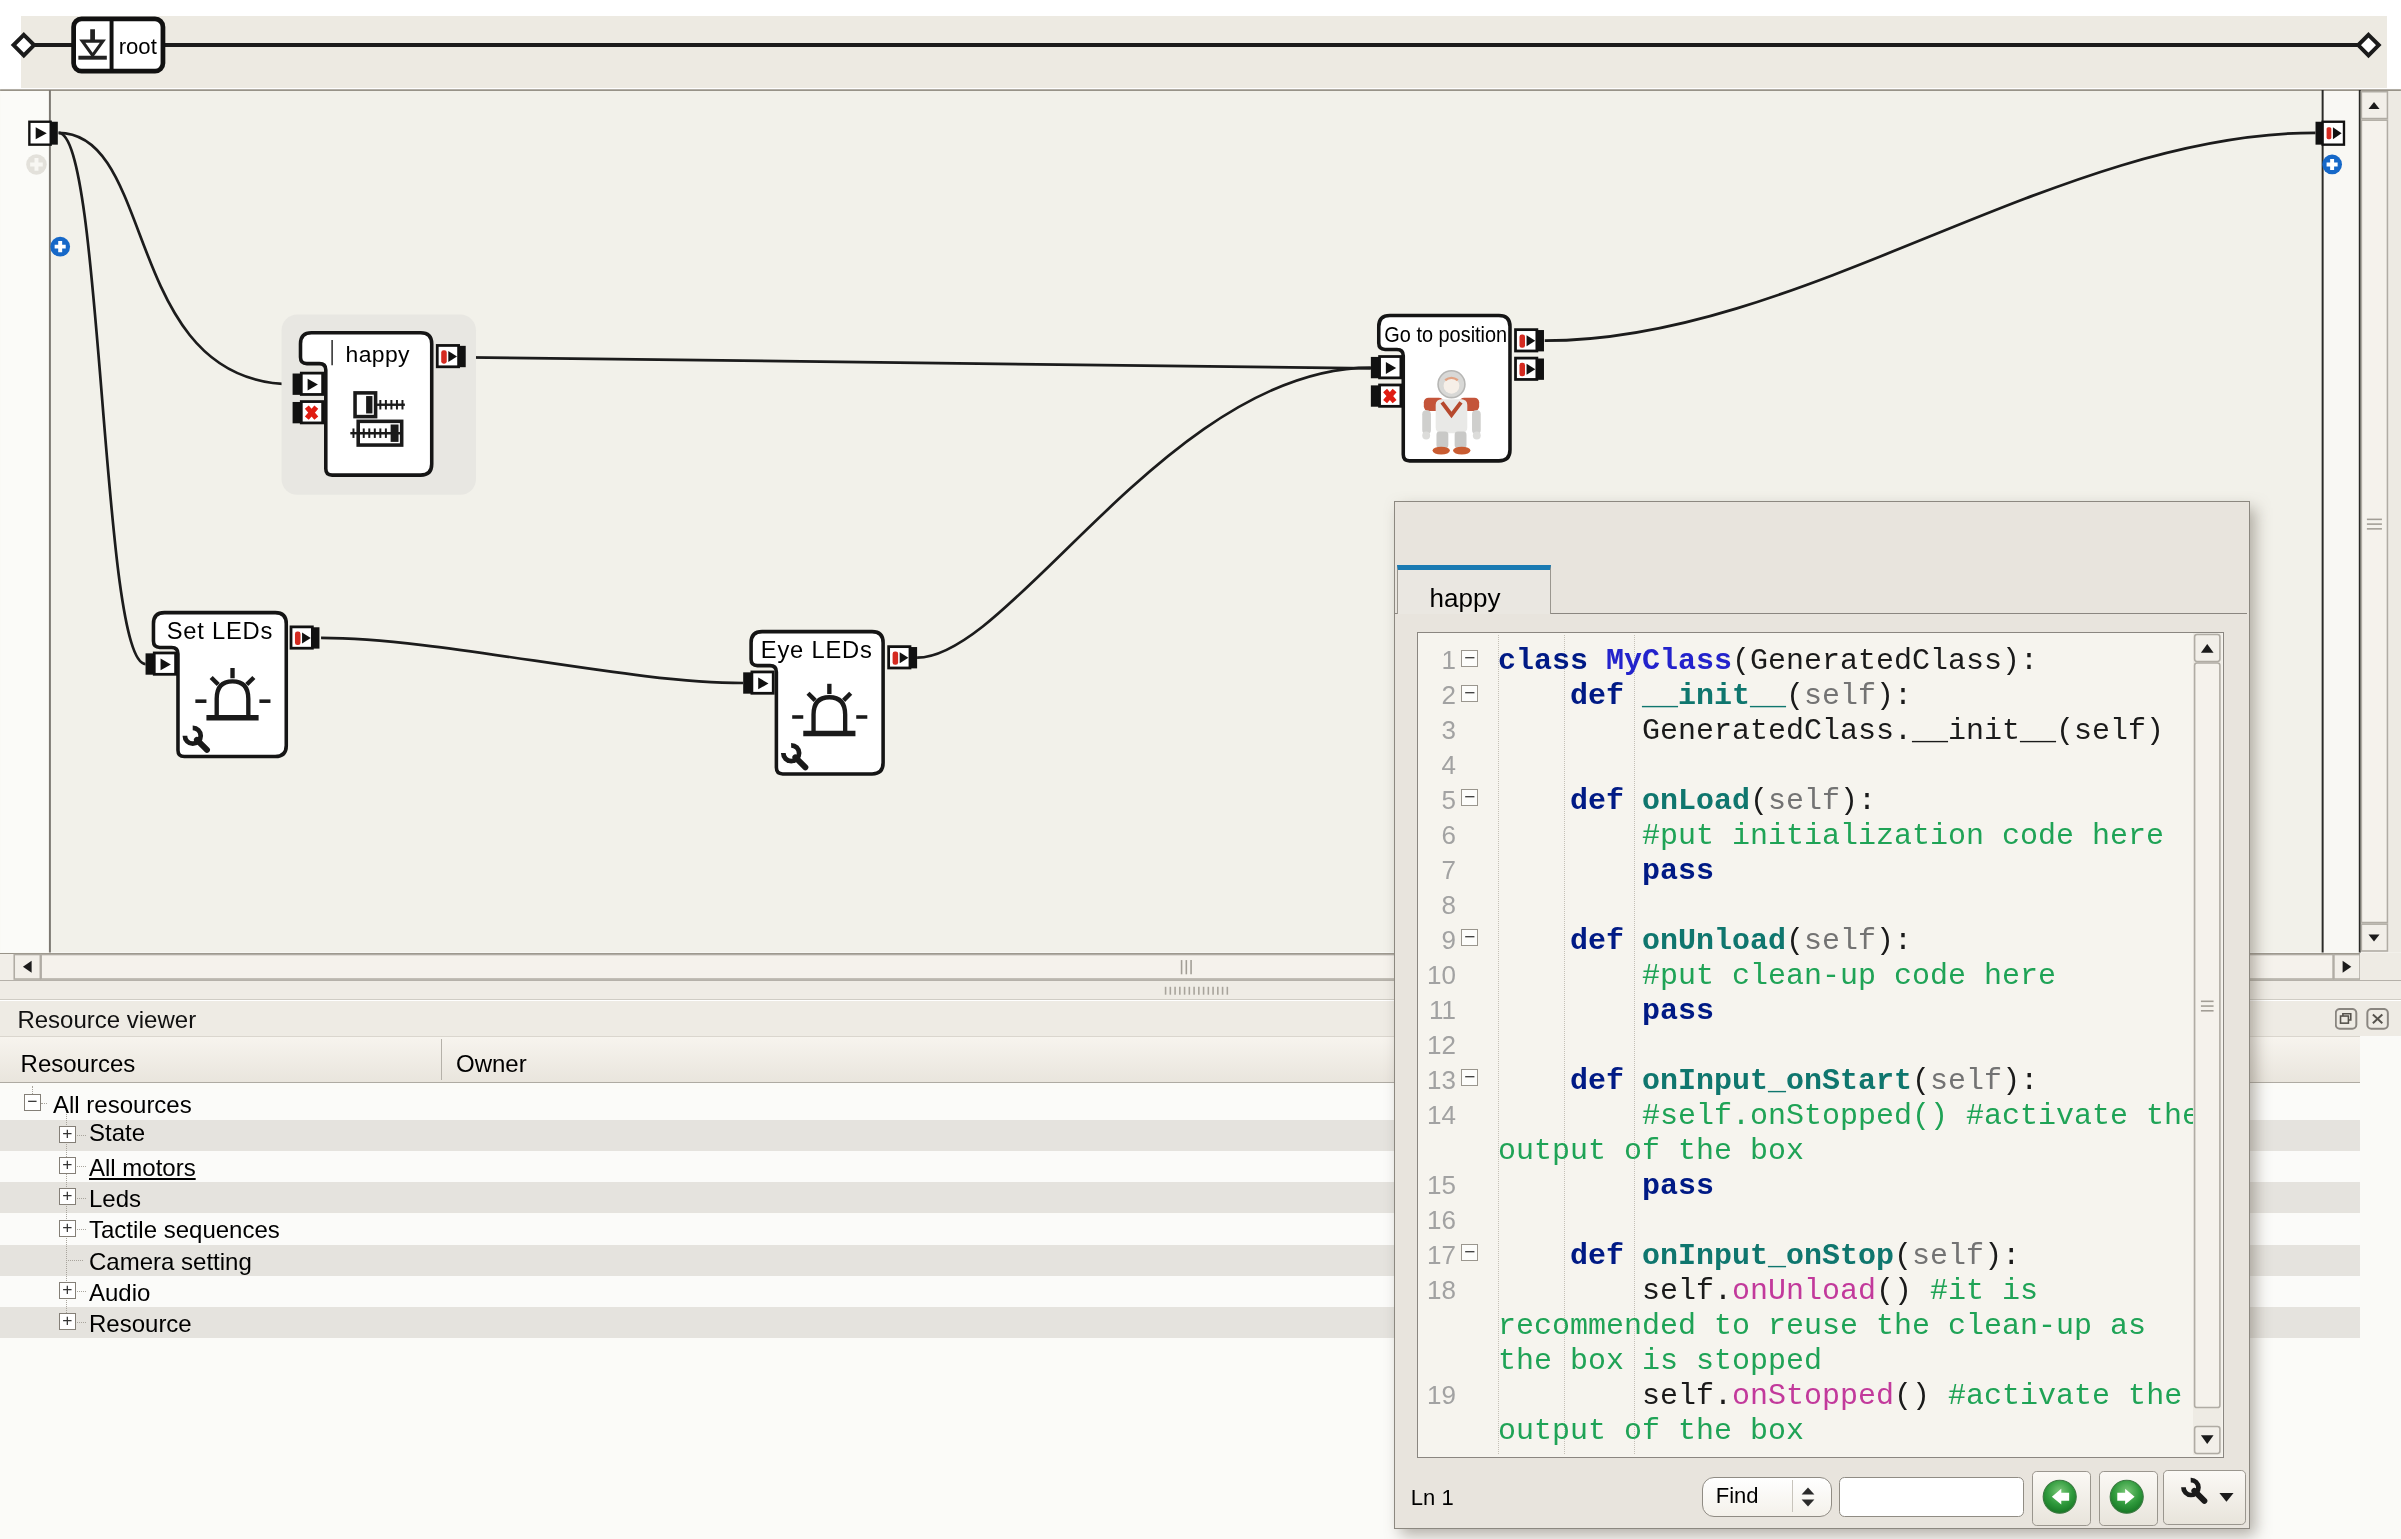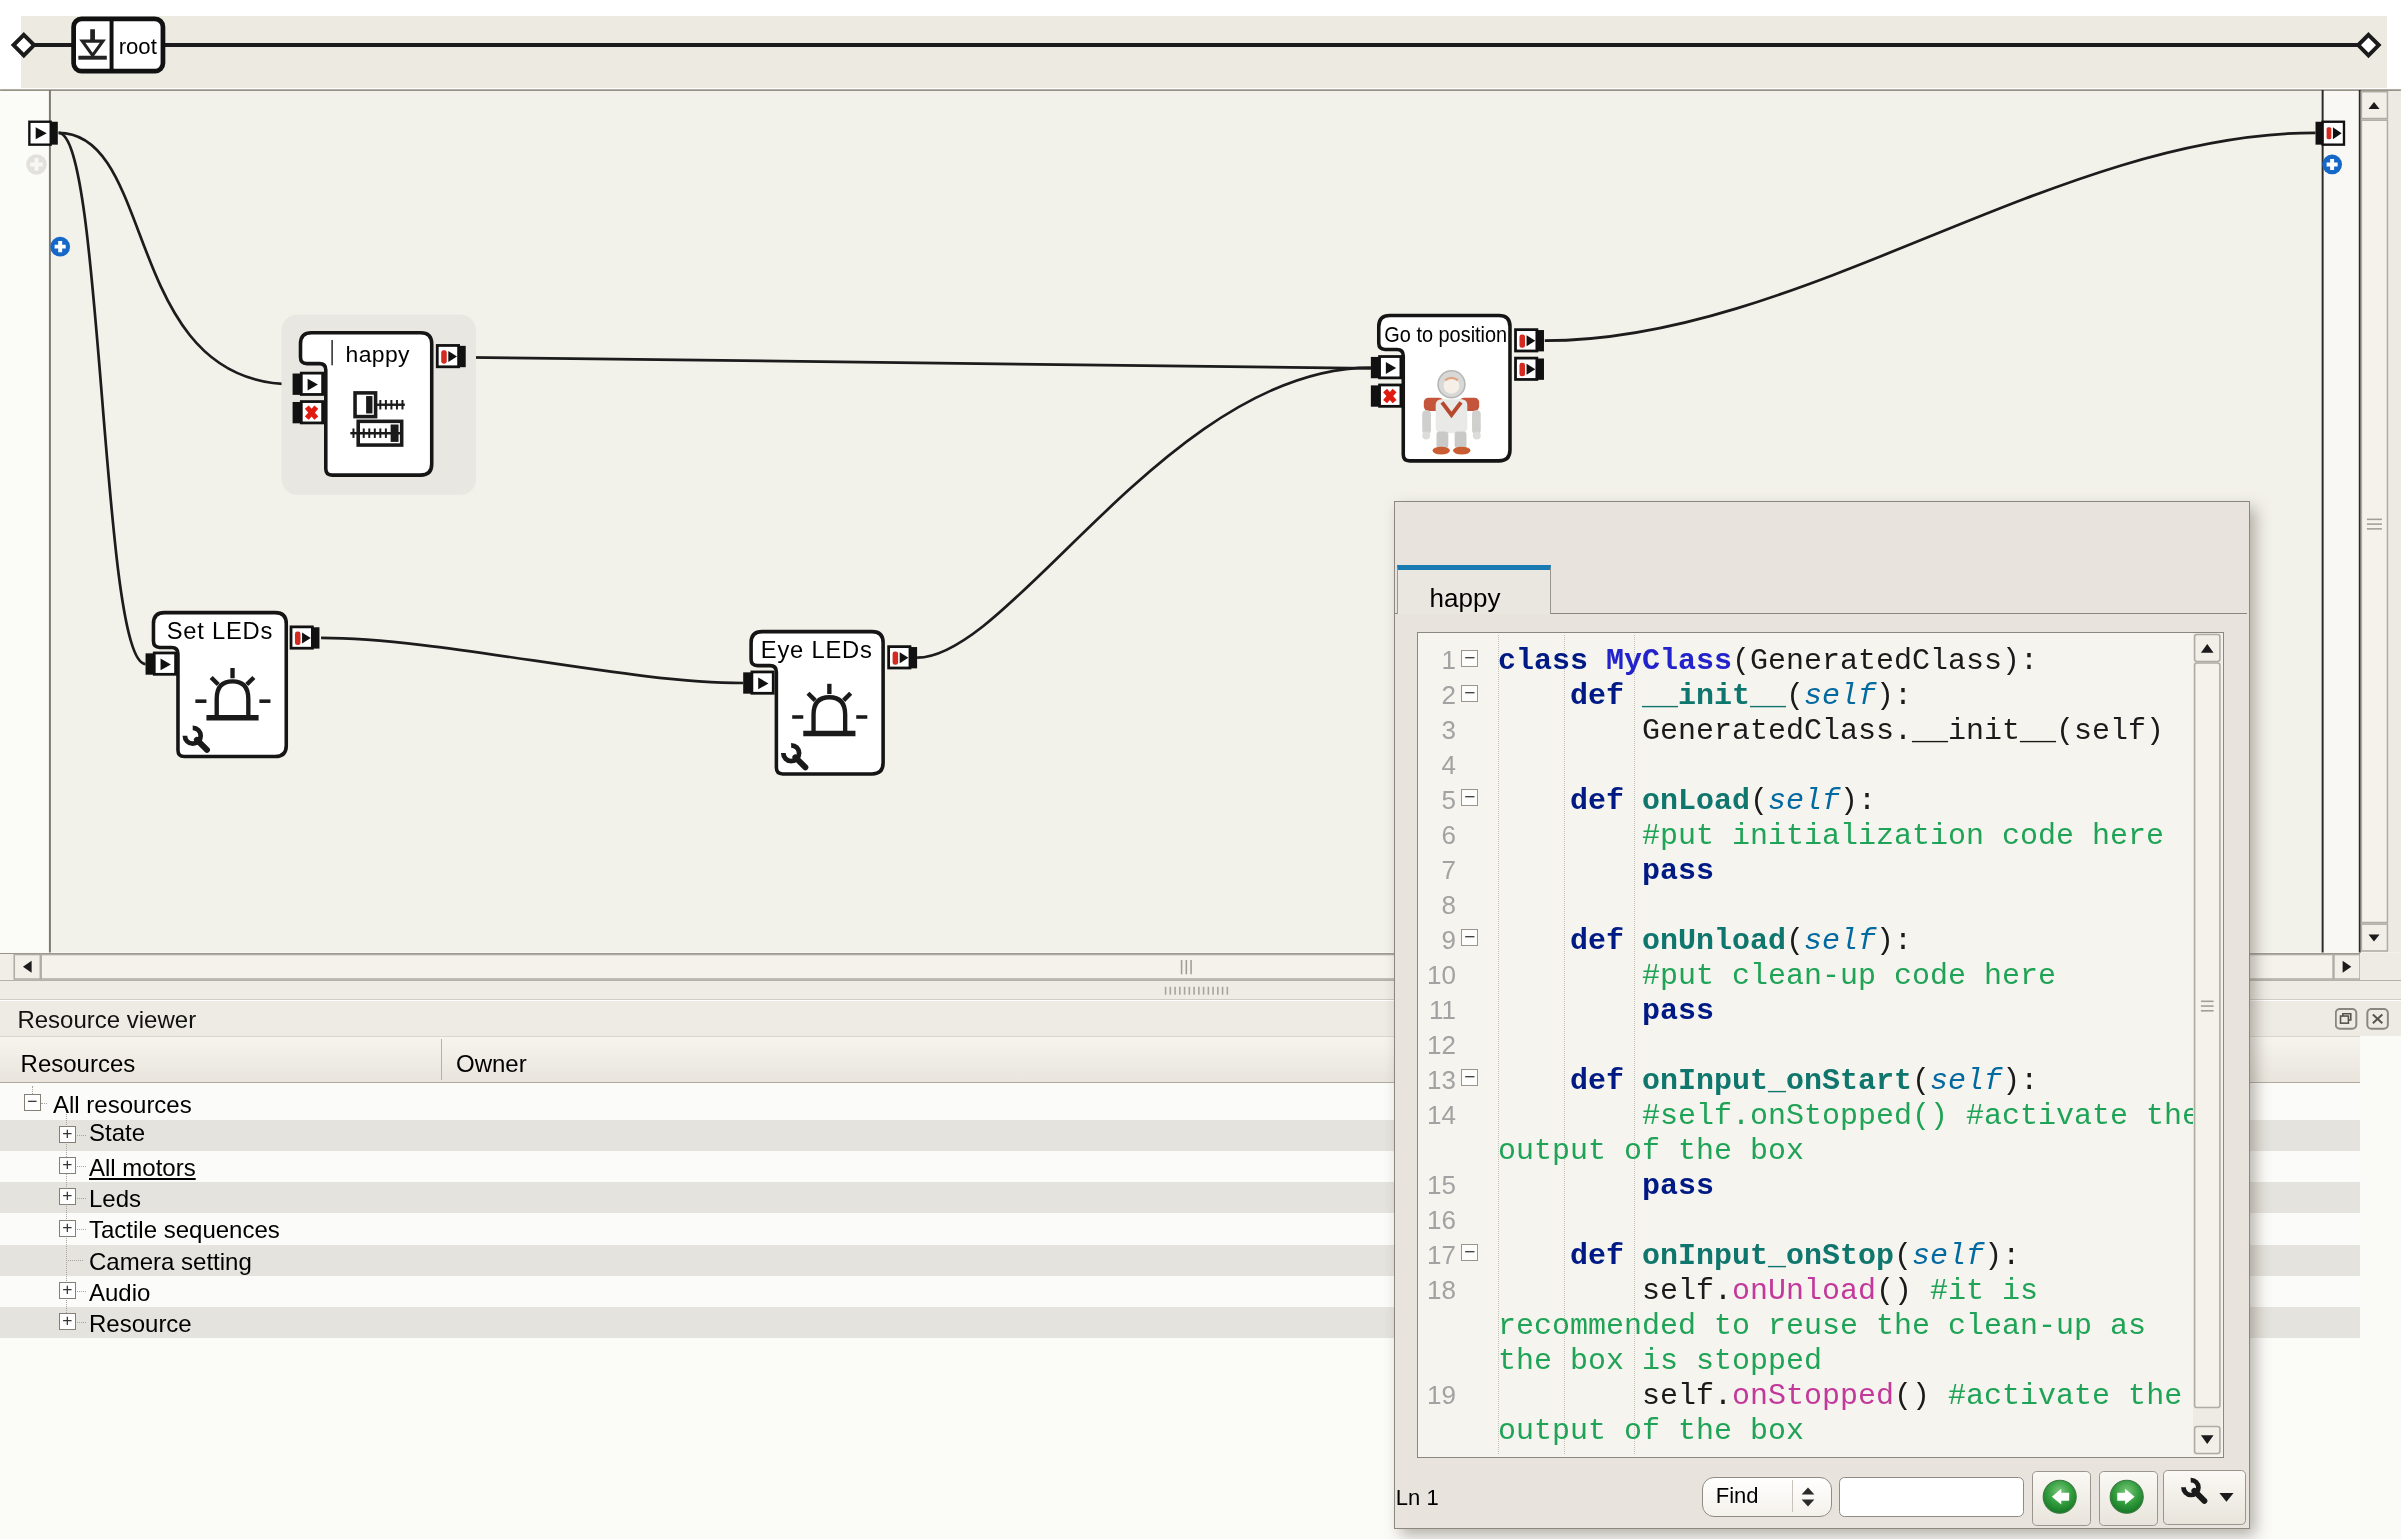--- a/index.html
+++ b/index.html
@@ -18,21 +18,21 @@
   
   #scripted { left:1394px; top:501px; width:856px; height:1028px; background:#e8e4dd; border:1.6px solid #8c8880; box-shadow:5.5px 7.1px 14.2px rgba(110,102,90,.5); z-index:50; }
   .row { left:0; width:2360px; height:31px; }
   .titem { font-size:24px; color:#000; }
   .tbox { width:16.6px; height:16.6px; border:1.2px solid #847f77; background:#fff; font-size:17.4px; line-height:13.4px; text-align:center; color:#333; }
   .hstub { left:75px; width:11px; height:0.8px; border-top:0.8px dotted #a8a49c; }
   #code i { font-style:normal; }
   #code .k { color:#001a85; font-weight:bold; }
   #code .c { color:#2323cc; font-weight:bold; }
   #code .t { color:#0f766e; font-weight:bold; }
-  #code .s { color:#0369a1;font-style:italic; }
+  #code .s { color:#737373; }
   #code .cm { color:#1fa356; }
   #code .m { color:#c2399b; }
   .fold { position:absolute; left:43px; width:17.4px; height:17.4px; border:1.6px solid #9a968e; background:#fdfdfb; color:#444; font-size:19px; line-height:13.4px; text-align:center; }
   .gbtn { width:59px; height:55px; background:linear-gradient(#fbf9f5,#e8e4db); border:1.6px solid #9a968e; border-radius:4.7px; }
 </style>
 </head>
 <body>
 <div id="page">
   <div id="topbar" class="abs"></div>
   <svg id="canvas-svg" class="abs" width="2401" height="1000" viewBox="0 0 3037 1265">
@@ -359,21 +359,21 @@
         <path d="M10,25 L18,14 L26,25 Z" fill="#1b1b1b"></path>
         <rect x="2" y="1004" width="32" height="34" fill="#f2efe9" stroke="#b0aca4" stroke-width="2" rx="3"></rect>
         <path d="M10,1015 L26,1015 L18,1026 Z" fill="#1b1b1b"></path>
         <rect x="2" y="38" width="32" height="942" fill="#f5f2ec" stroke="#b0aca4" stroke-width="2" rx="3"></rect>
         <line x1="10" y1="466" x2="26" y2="466" stroke="#a29e96" stroke-width="2"></line>
         <line x1="10" y1="472" x2="26" y2="472" stroke="#a29e96" stroke-width="2"></line>
         <line x1="10" y1="478" x2="26" y2="478" stroke="#a29e96" stroke-width="2"></line>
       </svg>
     </div>
 
-    <div class="abs" style="left:0.8px;top:983px;font-size:22px;color:#000;">Ln 1</div>
+    <div class="abs" style="left:0.8px;top:983px;font-size:22px;color:#000;padding-left:15px;">Ln 1</div>
     <div class="abs" style="left:307px;top:975px;width:130px;height:40px;background:linear-gradient(#ffffff,#f4f1ea);border:1.6px solid #908c84;border-radius:12px;">
       <div class="abs" style="left:12.7px;top:4.7px;font-size:22px;color:#000;">Find</div>
       <div class="abs" style="left:89px;top:2.4px;width:0.8px;height:32px;background:#c8c4bc;"></div>
       <svg class="abs" style="left:93px;top:3.2px;" width="24" height="32" viewBox="0 0 30 40">
         <path d="M7,17 L15,8 L23,17 Z" fill="#2b2b2b"></path>
         <path d="M7,23 L23,23 L15,32 Z" fill="#2b2b2b"></path>
       </svg>
     </div>
     <div class="abs" style="left:444px;top:975px;width:185px;height:40px;background:#ffffff;border:1.6px solid #908c84;border-radius:5.5px;"></div>
     <div class="abs gbtn" style="left:637px;top:969px;">

